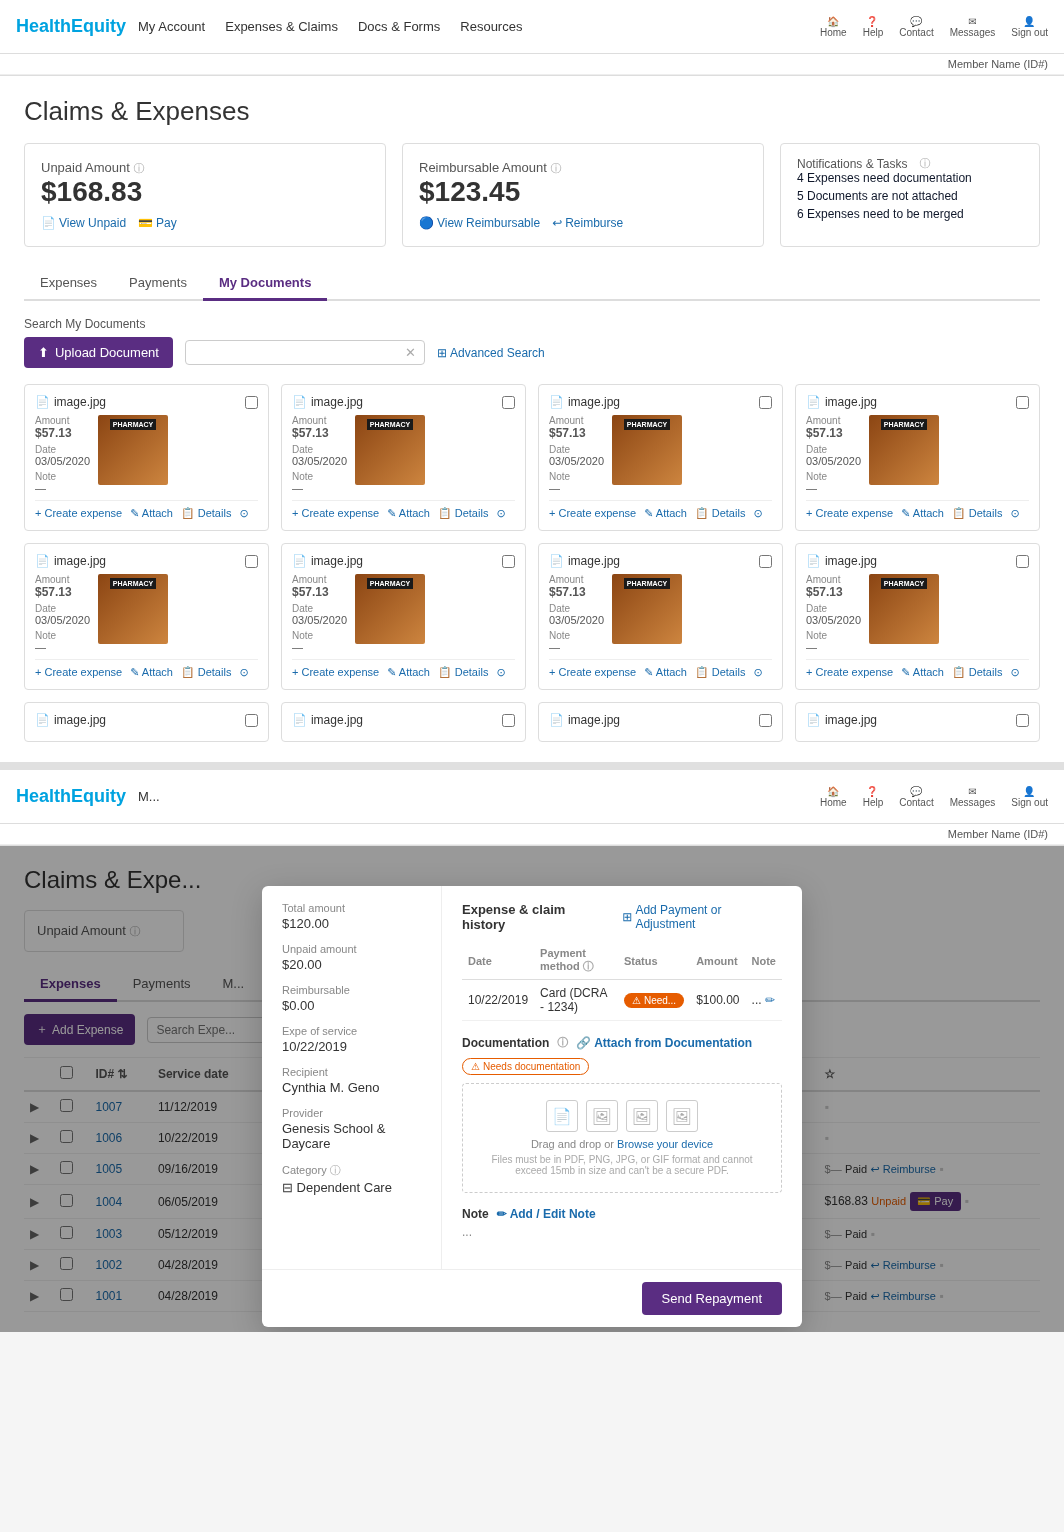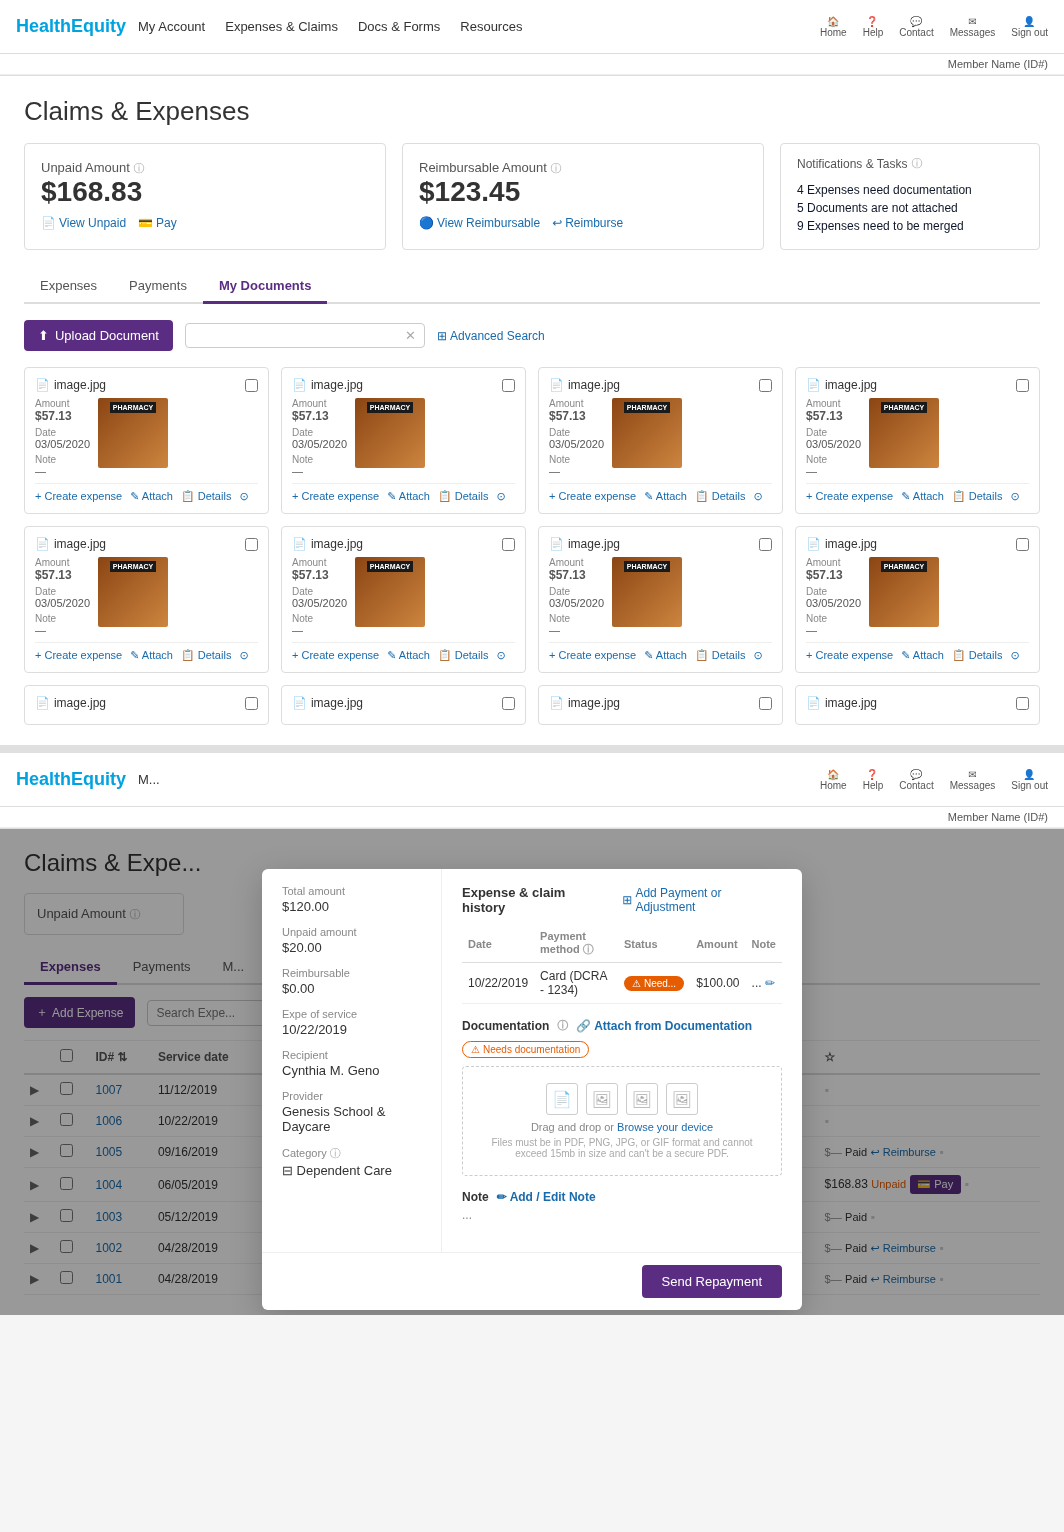--- a/index.html
+++ b/index.html
@@ -27,21 +27,21 @@
     .page-title { font-size: 26px; color: #333; margin-bottom: 16px; font-weight: normal; }
 
     .summary-row { display: flex; gap: 16px; margin-bottom: 20px; }
     .summary-card { border: 1px solid #ddd; border-radius: 4px; padding: 16px; flex: 1; display: flex; flex-direction: column; }
     .summary-card-top { display: flex; justify-content: space-between; align-items: flex-start; }
     .summary-label { font-size: 13px; color: #555; }
     .summary-amount { font-size: 28px; font-weight: bold; color: #333; }
     .summary-actions { display: flex; gap: 12px; margin-top: 8px; }
     .summary-link { color: #1a6bac; font-size: 12px; text-decoration: none; cursor: pointer; display: flex; align-items: center; gap: 3px; }
     .notifications-card { border: 1px solid #ddd; border-radius: 4px; padding: 12px 16px; flex: 0 0 260px; }
-    .notif-title { font-size: 12px; color: #555; margin-bottom: 12px; display: flex; align-items: center; gap: 4px; }
+    .notif-title { font-size: 12px; color: #555; margin-bottom: 0; display: flex; align-items: center; gap: 12px; }
     .notif-item { color: #0f172a; font-size: 12px; margin-bottom: 4px; cursor: pointer; }
 
     
     .tabs { display: flex; border-bottom: 2px solid #ddd; margin-bottom: 16px; }
     .tab { padding: 8px 16px; cursor: pointer; font-size: 13px; color: #555; border-bottom: 3px solid transparent; margin-bottom: -2px; }
     .tab.active { color: #5a2d82; border-bottom: 3px solid #5a2d82; font-weight: bold; }
 
     
     .docs-toolbar { display: flex; align-items: center; gap: 12px; margin-bottom: 16px; }
     .upload-btn { background: #5a2d82; color: #fff; border: none; padding: 8px 14px; border-radius: 4px; cursor: pointer; font-size: 13px; display: flex; align-items: center; gap: 6px; }
@@ -221,31 +221,32 @@
       </div>
     </div>
 
     <div class="notifications-card">
       <div class="notif-title">
         <span>Notifications &amp; Tasks</span>
         <span class="info-icon">ⓘ</span>
       </div>
       <div class="notif-item">4 Expenses need documentation</div>
       <div class="notif-item">5 Documents are not attached</div>
-      <div class="notif-item">9 Expenses need to be merged</div>
+      <div class="notif-item">6 Expenses need to be merged</div>
     </div>
   </div>
 
   <div class="tabs">
     <div class="tab">Expenses</div>
     <div class="tab">Payments</div>
     <div class="tab active">My Documents</div>
   </div>
 
   <div style="margin-bottom:12px;">
+    <div style="font-size:12px; color:#555; margin-bottom:6px;">Search My Documents</div>
     <div class="docs-toolbar">
       <button class="upload-btn">
         <span>⬆</span>
         <span>Upload Document</span>
       </button>
       <div class="search-box">
         <input type="text" style="border: none; outline: none; font-size: 12px; flex: 1 1 0%;">
         <span style="color:#aaa;cursor:pointer;">✕</span>
       </div>
       <span class="adv-search">

